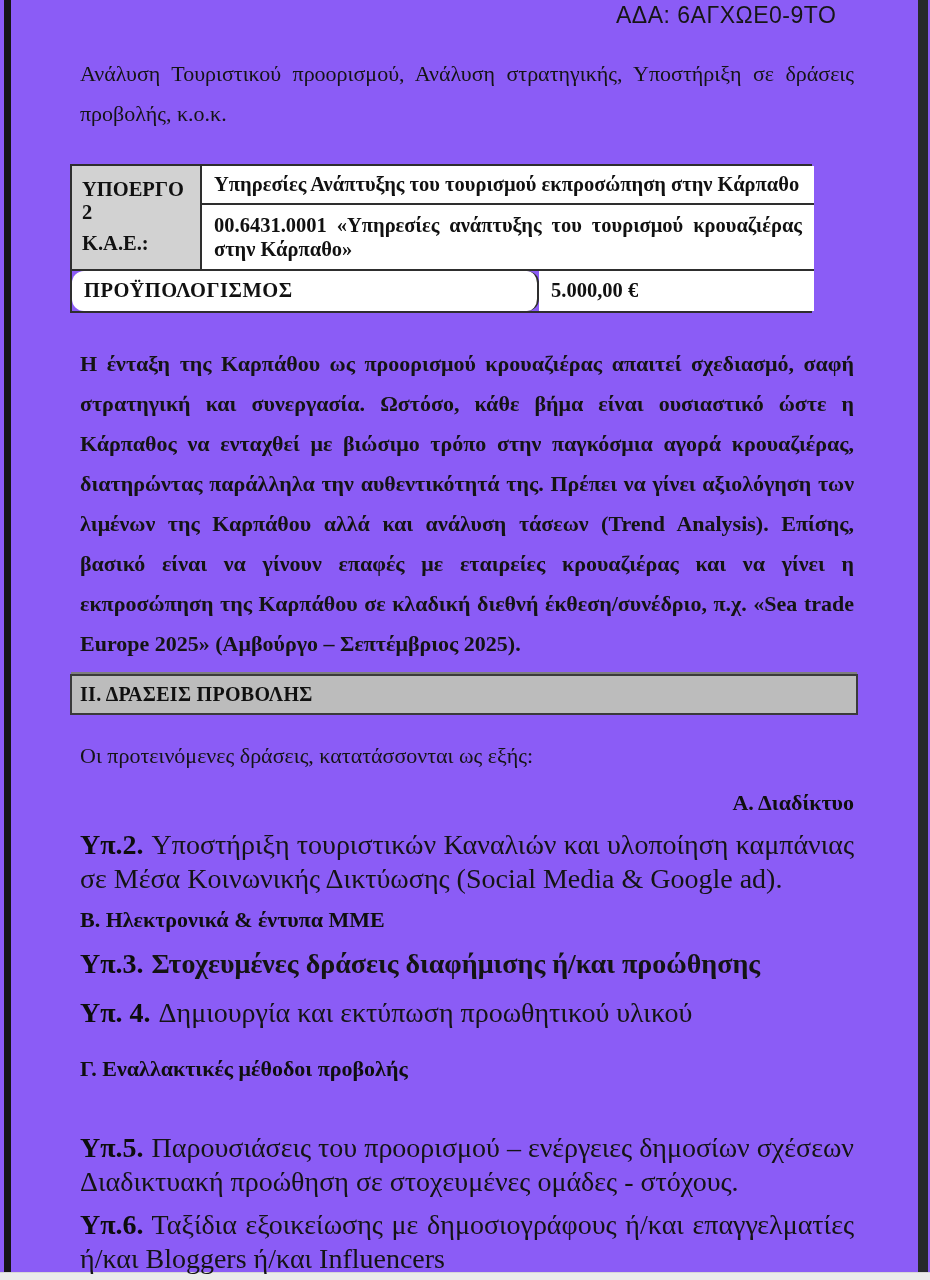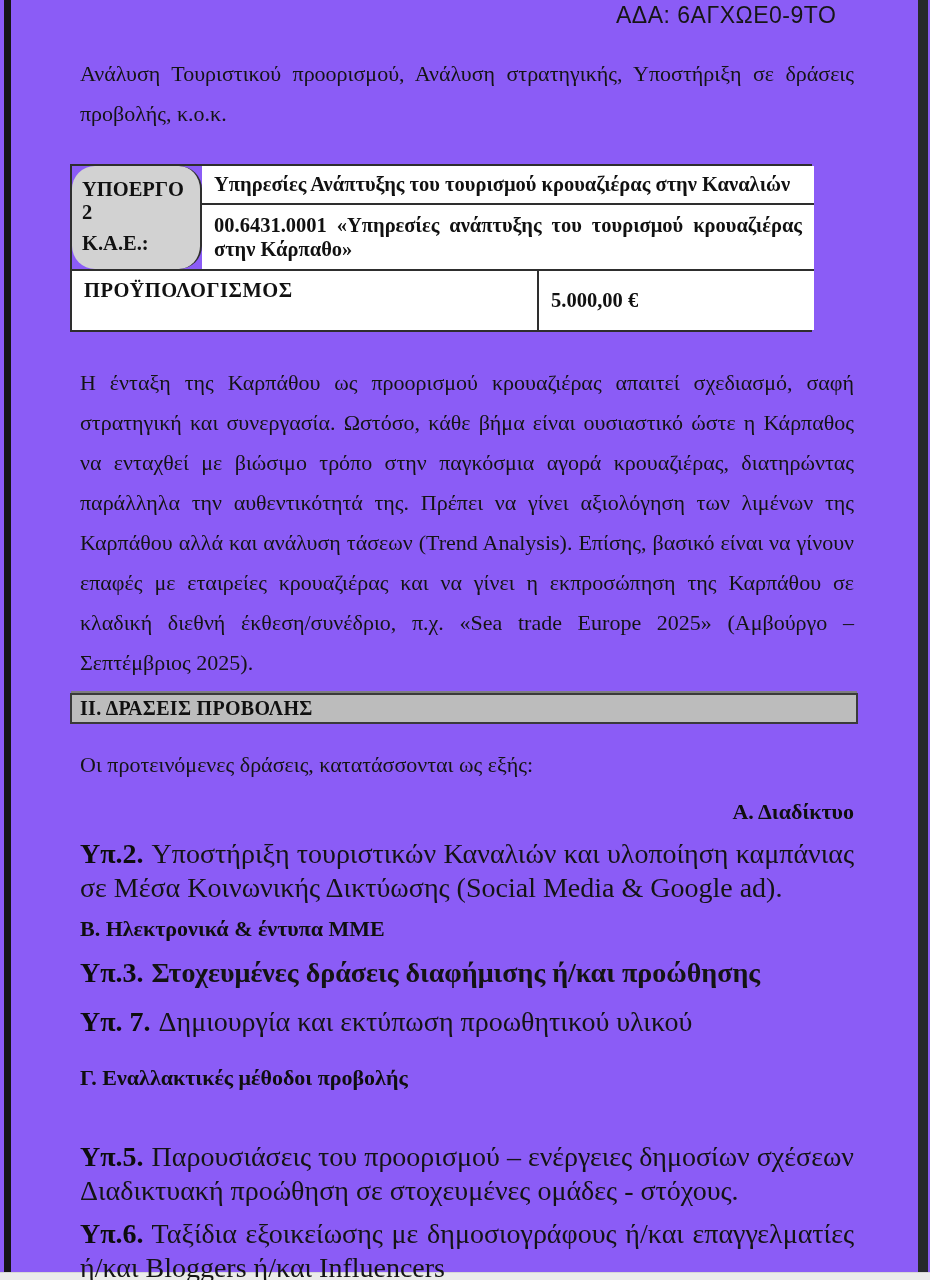--- a/index.html
+++ b/index.html
@@ -24,65 +24,64 @@
     font-size: 23px; color: #161616; letter-spacing: 0.5px;
   }
 
   .content { position: absolute; left: 80px; top: 0; width: 774px; }
 
   .para {
     font-size: 22px; line-height: 40px;
     text-align: justify; color: #141414;
   }
   .intro-para { margin-top: 54px; }
-  .body-para  { margin-top: 31px; }
+  .body-para  { margin-top: 31px; font-weight: bold; }
 
   
   .doc-table {
     margin-left: -10px; margin-top: 30px;
     width: 742px;
     display: grid;
     grid-template-columns: 130px 337px 275px;
     border: 2px solid #2e2e2e;
     font-weight: bold; font-size: 20.5px; color: #111;
   }
   .cell { background: #fff; }
   .cell-sub {
     grid-column: 1; grid-row: 1 / 3;
     background: #d2d2d2;
     border-right: 2px solid #2e2e2e;
     display: flex; flex-direction: column; justify-content: space-between;
     padding: 12px 6px 14px 10px;
-    border-radius: 23px;
   }
   .cell-title {
     grid-column: 2 / 4; grid-row: 1;
     border-bottom: 2px solid #2e2e2e;
     padding: 7px 12px 6px 12px;
     min-height: 39px;
   }
   .cell-kae {
     grid-column: 2 / 4; grid-row: 2;
     padding: 8px 12px 8px 12px;
     text-align: justify; line-height: 24px;
     min-height: 55px;
   }
   .row-sep { grid-column: 1 / 4; height: 0; border-top: 2px solid #2e2e2e; }
   .cell-budget-label {
     grid-column: 1 / 3; grid-row: 4;
     border-right: 2px solid #2e2e2e;
     padding: 8px 12px 9px 12px;
-    min-height: 38px; letter-spacing: 0.5px;
+    min-height: 38px; letter-spacing: 0.5px; border-radius: 12px;
   }
-  .cell-budget-value { grid-column: 3; grid-row: 4; padding: 18px 12px; }
+  .cell-budget-value { grid-column: 3; grid-row: 4; padding: 8px 12px; }
 
   
   .section-banner {
     margin-left: -10px; margin-top: 10px;
-    width: 788px; height: 31px;
+    width: 788px; height: 41px;
     background: #bcbcbc;
     border: 2px solid #3a3a3a;
     box-shadow: 0 -3px 0 -1px #7e7e7e;
     display: flex; align-items: center;
     padding-left: 8px;
     font-weight: bold; font-size: 20px; color: #101010;
     letter-spacing: 0.3px;
   }
 
   .actions-intro { margin-top: 26px; font-size: 22px; line-height: 30px; color: #141414; }
@@ -116,21 +115,21 @@
 
   <div class="content">
 
     <p class="para intro-para">Ανάλυση Τουριστικού προορισμού, Ανάλυση στρατηγικής, Υποστήριξη σε δράσεις προβολής, κ.ο.κ.</p>
 
     <div class="doc-table">
       <div class="cell cell-sub">
         <span>ΥΠΟΕΡΓΟ 2</span>
         <span>Κ.Α.Ε.:</span>
       </div>
-      <div class="cell cell-title">Υπηρεσίες Ανάπτυξης του τουρισμού κρουαζιέρας στην Καναλιών</div>
+      <div class="cell cell-title">Υπηρεσίες Ανάπτυξης του τουρισμού εκπροσώπηση στην Κάρπαθο</div>
       <div class="cell cell-kae">00.6431.0001 «Υπηρεσίες ανάπτυξης του τουρισμού κρουαζιέρας στην Κάρπαθο»</div>
       <div class="row-sep"></div>
       <div class="cell cell-budget-label">ΠΡΟΫΠΟΛΟΓΙΣΜΟΣ</div>
       <div class="cell cell-budget-value">5.000,00 €</div>
     </div>
 
     <p class="para body-para">Η ένταξη της Καρπάθου ως προορισμού κρουαζιέρας απαιτεί σχεδιασμό, σαφή στρατηγική και συνεργασία. Ωστόσο, κάθε βήμα είναι ουσιαστικό ώστε η Κάρπαθος να ενταχθεί με βιώσιμο τρόπο στην παγκόσμια αγορά κρουαζιέρας, διατηρώντας παράλληλα την αυθεντικότητά της. Πρέπει να γίνει αξιολόγηση των λιμένων της Καρπάθου αλλά και ανάλυση τάσεων (Trend Analysis). Επίσης, βασικό είναι να γίνουν επαφές με εταιρείες κρουαζιέρας και να  γίνει η εκπροσώπηση της Καρπάθου σε κλαδική διεθνή έκθεση/συνέδριο, π.χ.  «Sea trade Europe 2025» (Αμβούργο – Σεπτέμβριος 2025).</p>
 
     <div class="section-banner">
       <span>ΙΙ. ΔΡΑΣΕΙΣ ΠΡΟΒΟΛΗΣ</span>
@@ -139,21 +138,21 @@
     <p class="actions-intro">Οι προτεινόμενες δράσεις, κατατάσσονται ως εξής:</p>
 
     <p class="group-heading gh-a">Α. Διαδίκτυο</p>
 
     <p class="item it-2"><b>Υπ.2.</b><span class="lbl-gap"></span><span>Υποστήριξη τουριστικών Καναλιών και υλοποίηση καμπάνιας σε Μέσα Κοινωνικής Δικτύωσης (Social Media &amp; Google ad).</span></p>
 
     <p class="group-heading gh-b">Β. Ηλεκτρονικά &amp; έντυπα ΜΜΕ</p>
 
     <p class="item it-3"><b>Υπ.3.</b><span class="lbl-gap"></span><span>Στοχευμένες δράσεις διαφήμισης ή/και προώθησης</span></p>
 
-    <p class="item it-4"><b>Υπ. 7.</b><span class="lbl-gap"></span><span>Δημιουργία και εκτύπωση προωθητικού υλικού</span></p>
+    <p class="item it-4"><b>Υπ. 4.</b><span class="lbl-gap"></span><span>Δημιουργία και εκτύπωση προωθητικού υλικού</span></p>
 
     <p class="group-heading gh-c">Γ. Εναλλακτικές μέθοδοι προβολής</p>
 
     <p class="item it-5"><b>Υπ.5.</b><span class="lbl-gap"></span><span>Παρουσιάσεις του προορισμού – ενέργειες δημοσίων σχέσεων Διαδικτυακή προώθηση σε στοχευμένες ομάδες - στόχους.</span></p>
 
     <p class="item it-6"><b>Υπ.6.</b><span class="lbl-gap"></span><span>Ταξίδια εξοικείωσης με δημοσιογράφους ή/και επαγγελματίες ή/και Bloggers ή/και Influencers</span></p>
 
   </div>
 </div>
 

